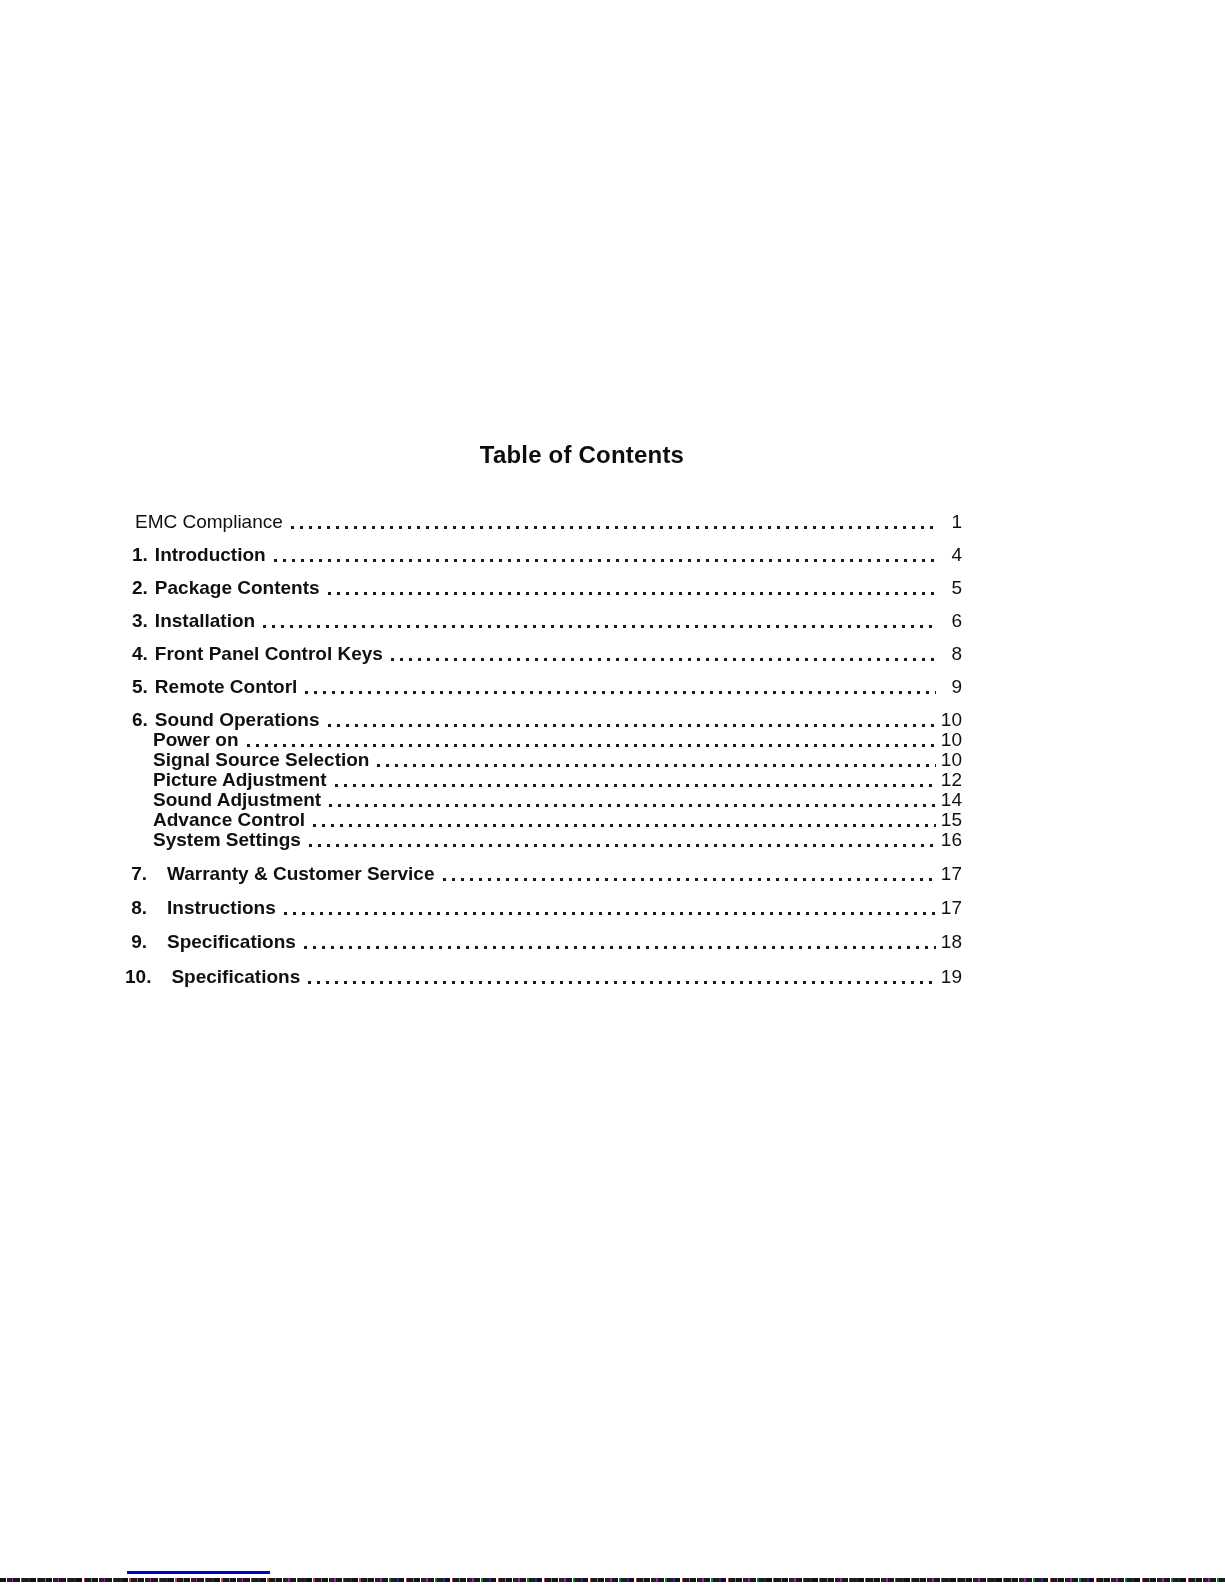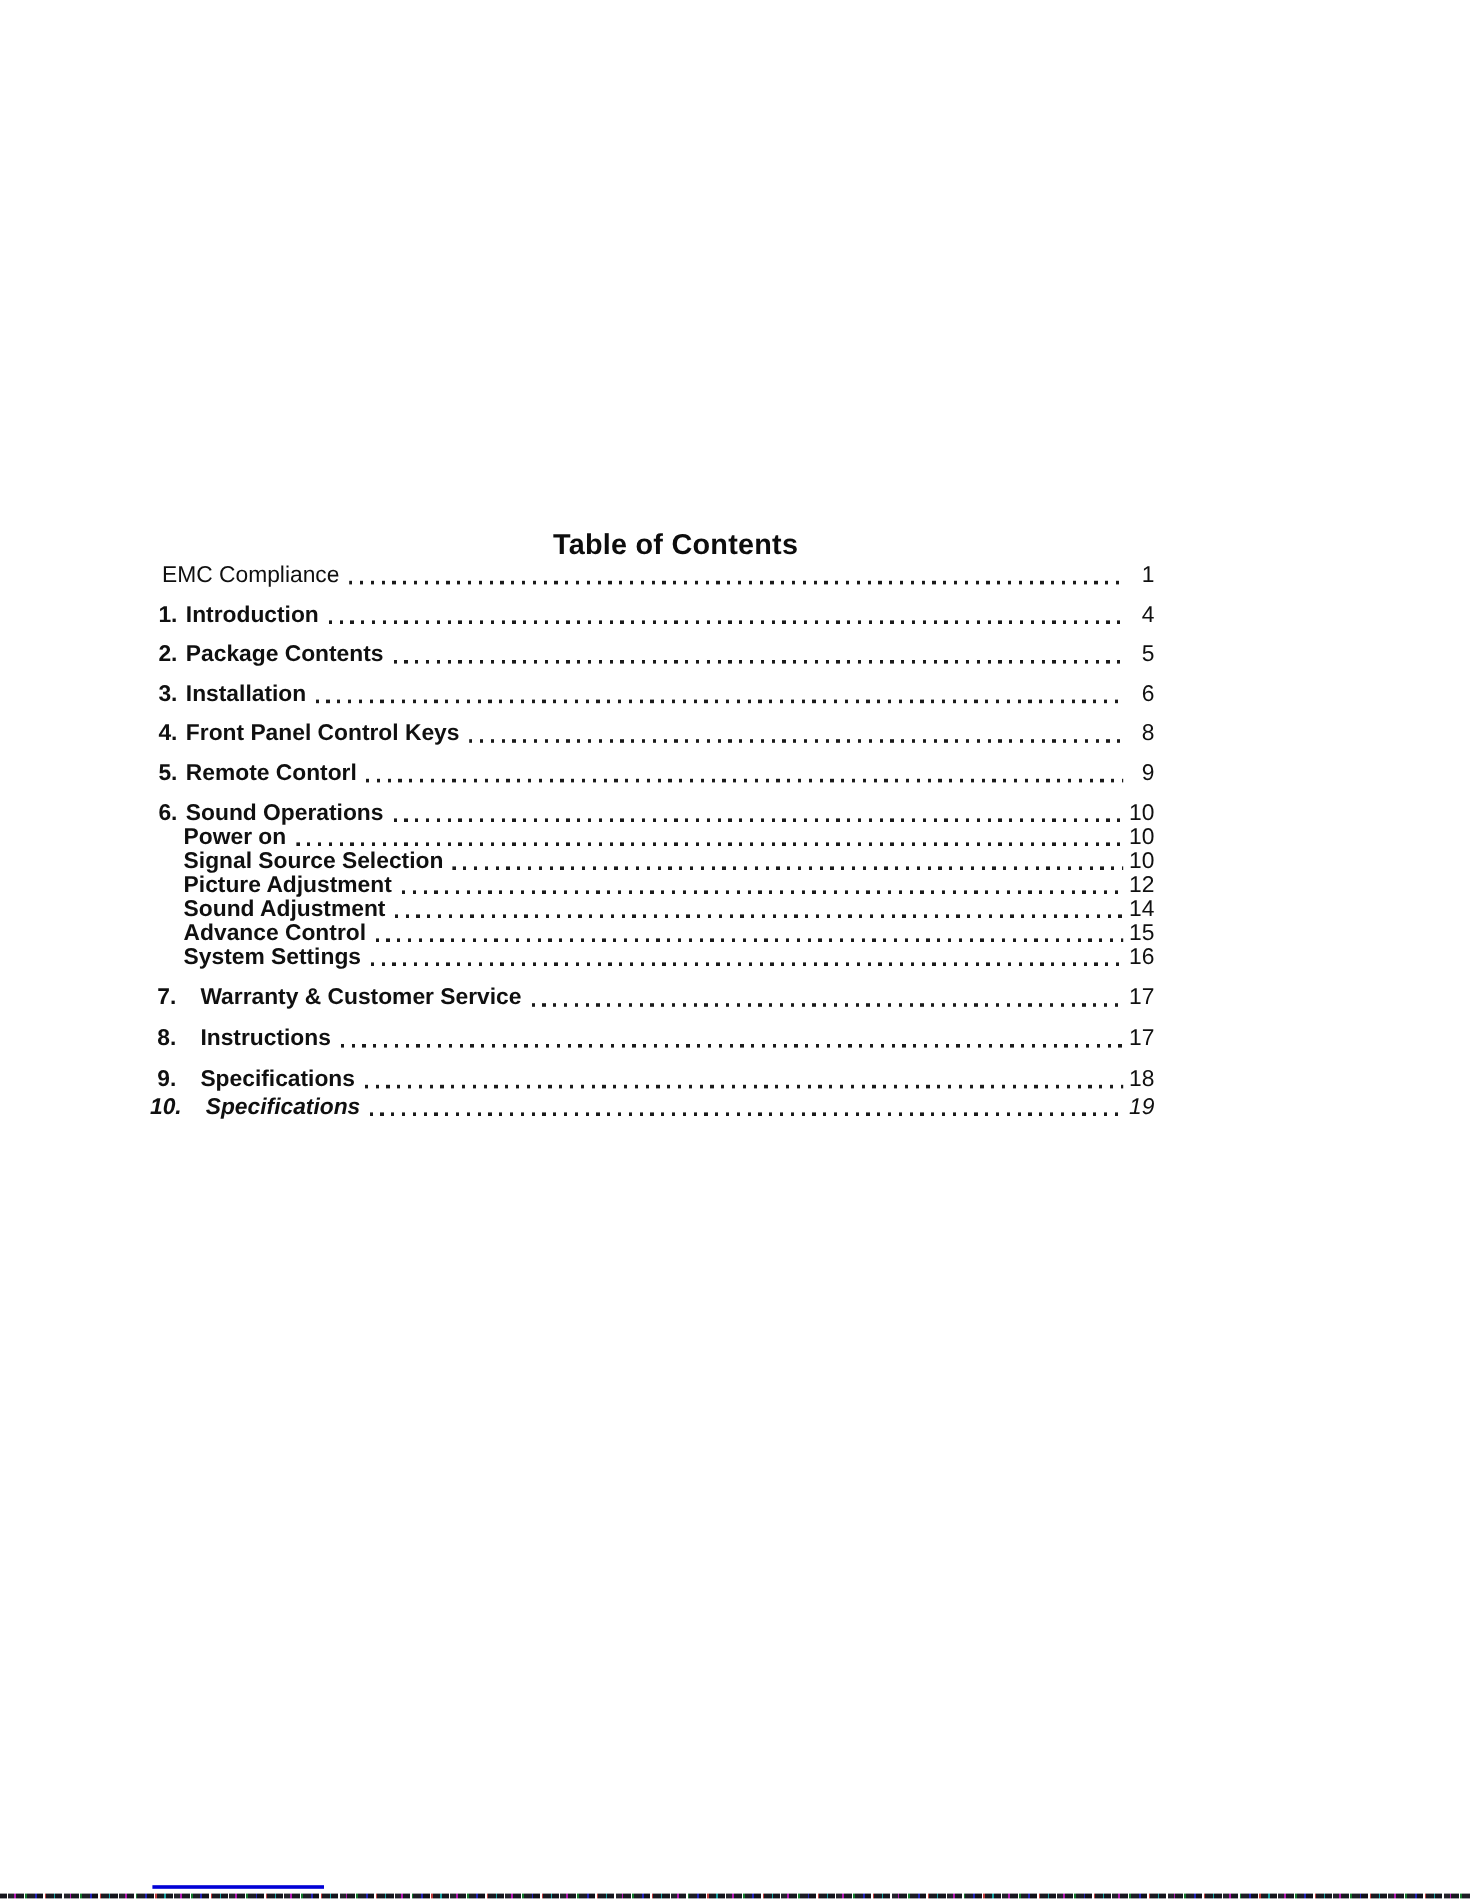--- a/index.html
+++ b/index.html
@@ -14,33 +14,33 @@
   }
   .page {
     position: relative;
     width: 1225px;
     height: 1585px;
     background: #ffffff;
   }
   .toc-title {
     position: absolute;
     top: 441px;
-    left: 120px;
+    left: 139px;
     width: 830px;
     padding-left: 28px;
     margin: 0;
     text-align: center;
     font-size: 24px;
     font-weight: 700;
     color: #0d0d0d;
     letter-spacing: 0.2px;
   }
   .toc {
     position: absolute;
-    top: 470px;
+    top: 512px;
     left: 132px;
     width: 830px;
   }
   .row {
     display: flex;
     align-items: baseline;
     line-height: 20px;
     font-size: 19px;
     white-space: nowrap;
   }
@@ -50,21 +50,21 @@
   .row.section { font-weight: 700; margin-top: 13px; }
   .row.section .num { margin-right: 7px; }
   .row.subsection { font-weight: 700; margin-top: 0; padding-left: 21px; }
   .row.section-tab { font-weight: 700; margin-top: 14px; }
   .row.section-tab .num {
     min-width: 22px;
     text-align: right;
     margin-left: -7px;
     margin-right: 20px;
   }
-  .toc .row:last-child { margin-top: 3px; font-style: italic; }
+  .toc .row:last-child { margin-top: 15px; }
   .leader {
     flex: 1 1 auto;
     height: 3px;
     align-self: flex-end;
     margin: 0 2px 3px 8px;
     background: repeating-linear-gradient(90deg,
       #1a1a1a 0px, #1a1a1a 2.6px, transparent 2.6px, transparent 9px);
     min-width: 20px;
   }
   .pagenum {

